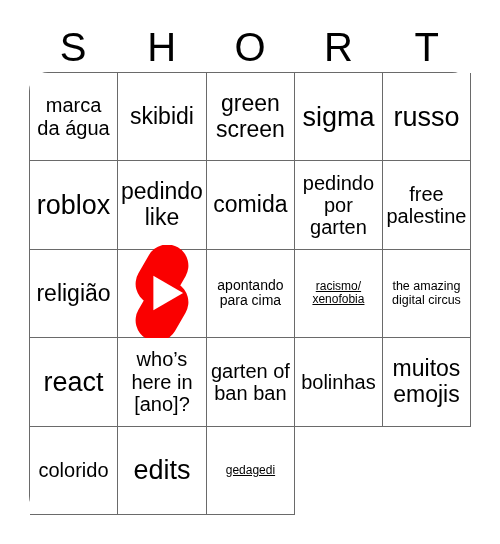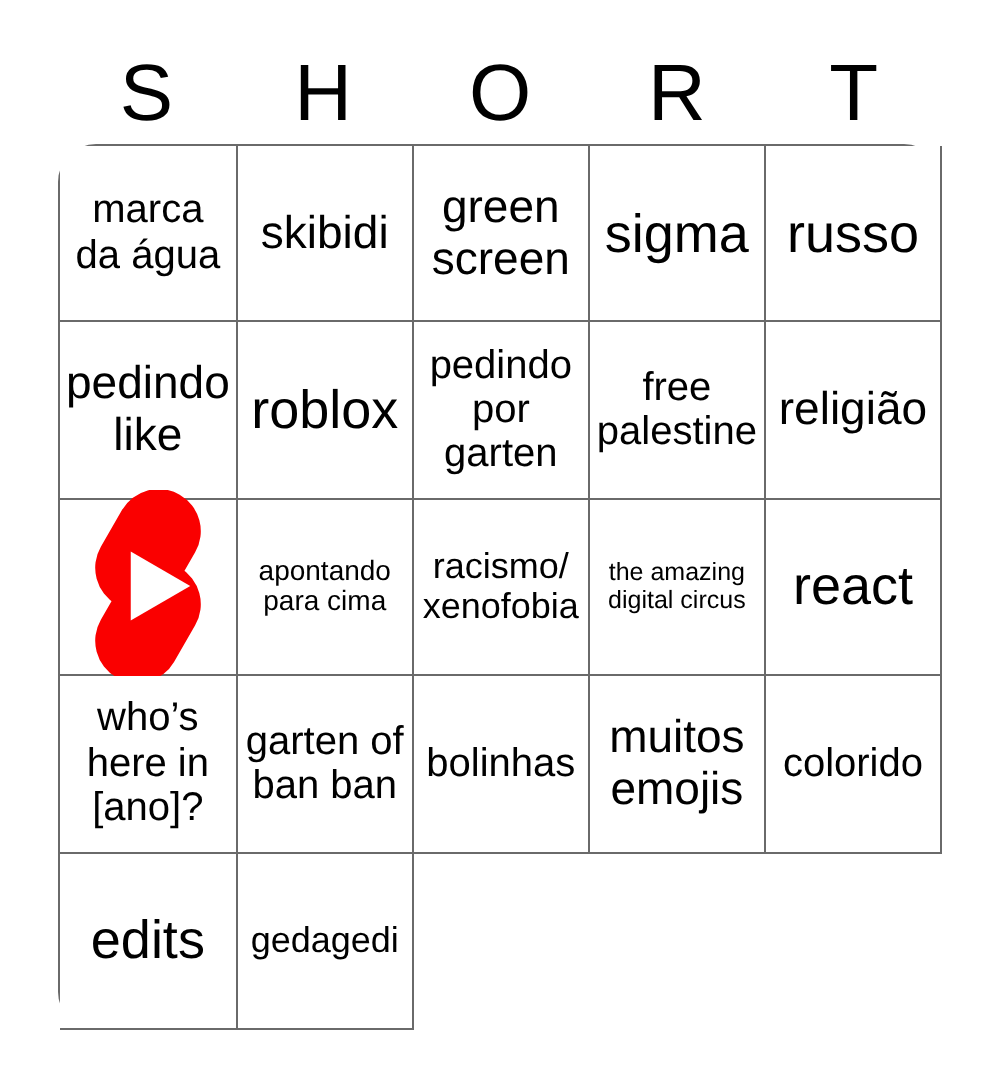--- a/index.html
+++ b/index.html
@@ -75,21 +75,21 @@
     display: block;
     width: 100%;
     line-height: 1.12;
     word-wrap: break-word;
     hyphens: none;
   }
   
   .fs-xl  { font-size: 27px; }
   .fs-lg  { font-size: 23px; text-align: center; }
   .fs-md  { font-size: 20px; }
-  .fs-sm  { font-size: 18px; }
+  .fs-sm  { font-size: 12px; text-decoration: underline; }
   .fs-xs  { font-size: 14px; }
   .fs-xxs { font-size: 12.5px; }
 
   
   .cell.free-space {
     overflow: visible;
   }
   #shorts-logo {
     position: absolute;
     left: 50%;
@@ -126,24 +126,27 @@
         <span class="celltext fs-lg">green screen</span>
       </div>
     <div class="cell">
         <span class="celltext fs-xl">sigma</span>
       </div>
     <div class="cell">
         <span class="celltext fs-xl">russo</span>
       </div>
 
     <div class="cell">
+        <span class="celltext fs-xl">roblox</span>
+      </div>
+    <div class="cell">
         <span class="celltext fs-lg">pedindo like</span>
       </div>
     <div class="cell">
-        <span class="celltext fs-xl">roblox</span>
+        <span class="celltext fs-lg">comida</span>
       </div>
     <div class="cell">
         <span class="celltext fs-md">pedindo por garten</span>
       </div>
 
     <div class="cell">
         <span class="celltext fs-md">free palestine</span>
       </div>
     <div class="cell">
         <span class="celltext fs-lg">religião</span>

